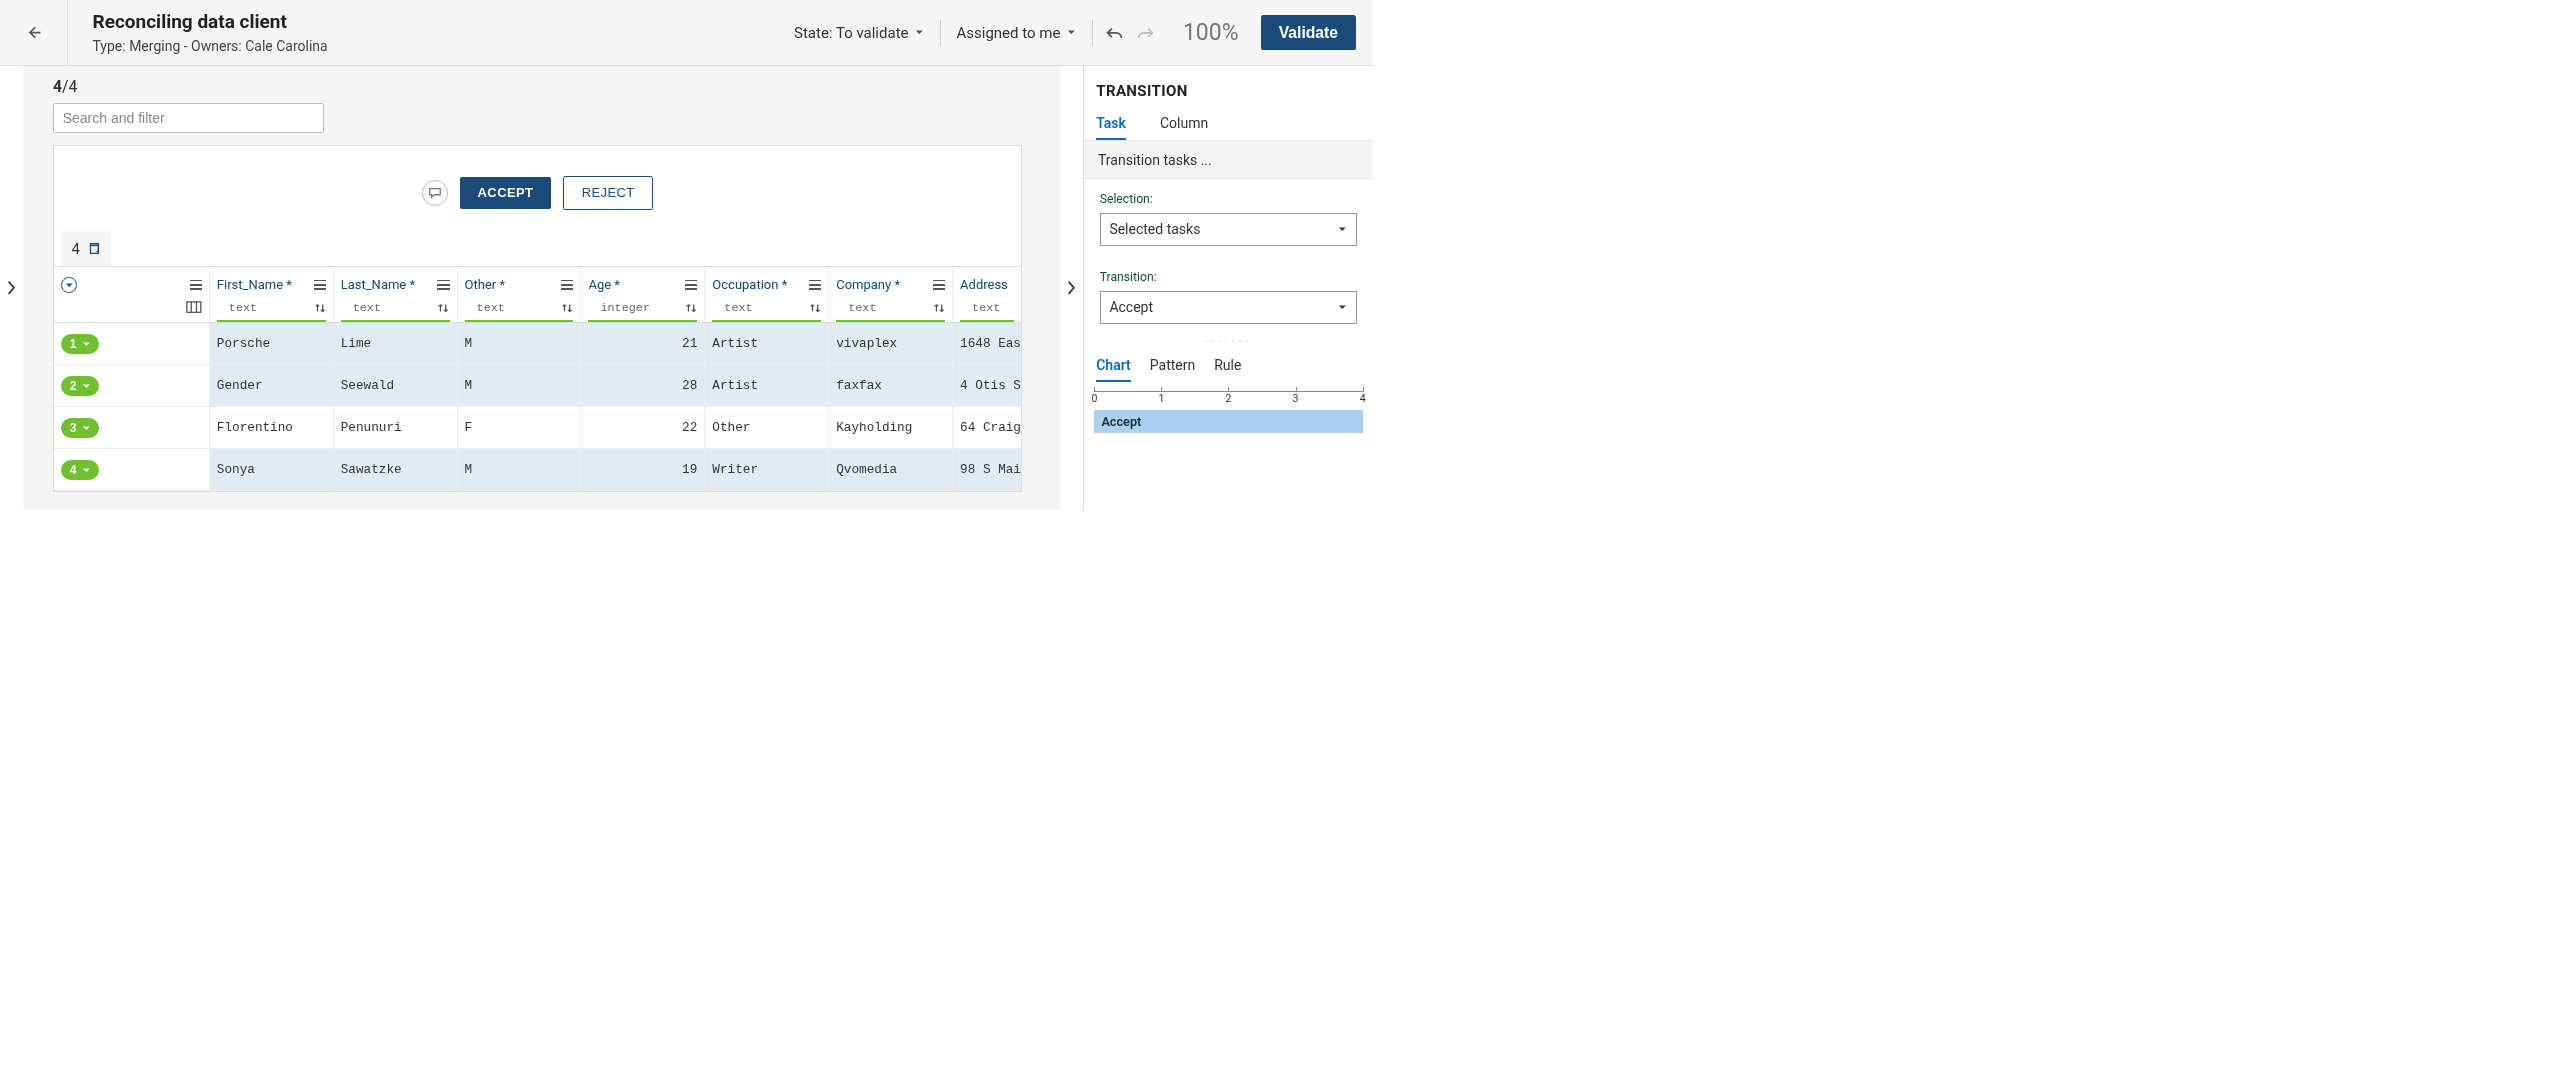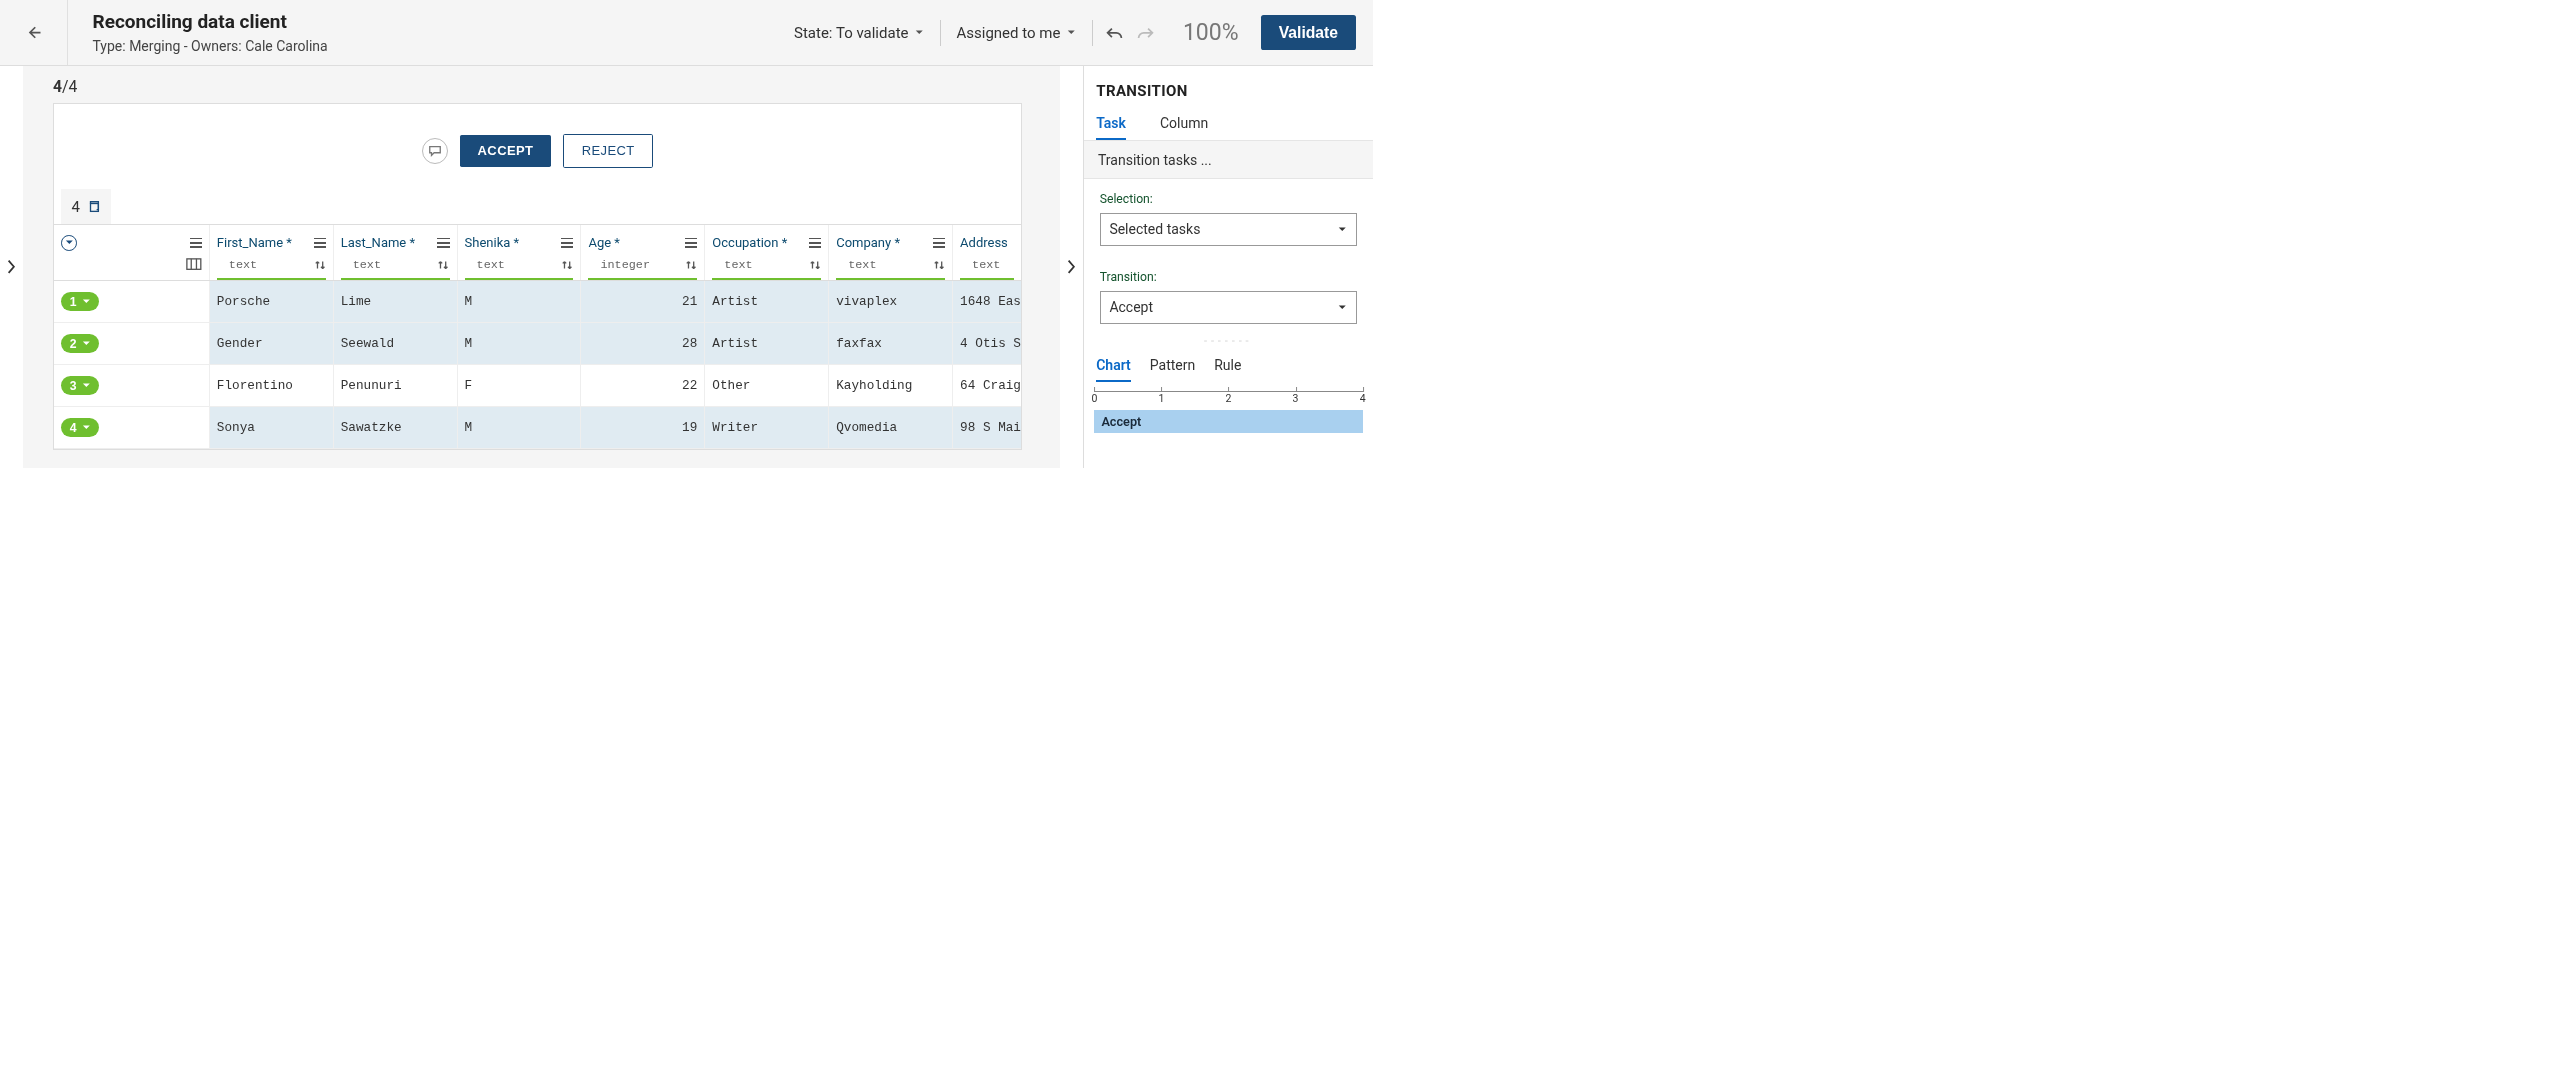--- a/index.html
+++ b/index.html
@@ -155,20 +155,23 @@
   <div class="left-rail">
     <svg width="10.5" height="17.5" viewBox="0 0 12 20" fill="none" stroke="#333" stroke-width="2">
         <path d="M3 3l6 7-6 7"></path>
       </svg>
   </div>
 
   <div class="center-pane">
     <div class="counter-row">
       <span class="bold">4</span><span>/4</span>
     </div>
+    <div class="search-wrap">
+      <input class="search-input" type="text" placeholder="Search and filter" style="">
+    </div>
 
     <div class="card">
       <div class="prompt-block">
         <div class="prompt-actions">
           <div class="annotate-circle">
             <svg width="14" height="14" viewBox="0 0 16 16" fill="none" stroke="#777" stroke-width="1.5">
                 <path d="M2 3h12v7H7l-3 3v-3H2z"></path>
               </svg>
           </div>
           <button class="accept-btn">ACCEPT</button>
@@ -244,21 +247,21 @@
                 <span class="updown">
                   <svg width="12.2" height="12.2" viewBox="0 0 14 14">
                     <path d="M4 3l0 8M4 3l-2 2M4 3l2 2 M10 11l0-8M10 11l-2-2M10 11l2-2" stroke="#555" stroke-width="1.5" fill="none"></path>
                   </svg>
                 </span>
               </div>
             <div class="green-bar"></div>
           </div>
           <div class="th c-gen">
             <div class="label-row">
-                <span>Shenika *</span>
+                <span>Other *</span>
                 <span class="hamburger">
                   <span></span>
                   <span></span>
                   <span></span>
                 </span>
               </div>
             <div class="type-row">
                 <span>text</span>
                 <span class="updown">
                   <svg width="12.2" height="12.2" viewBox="0 0 14 14">

